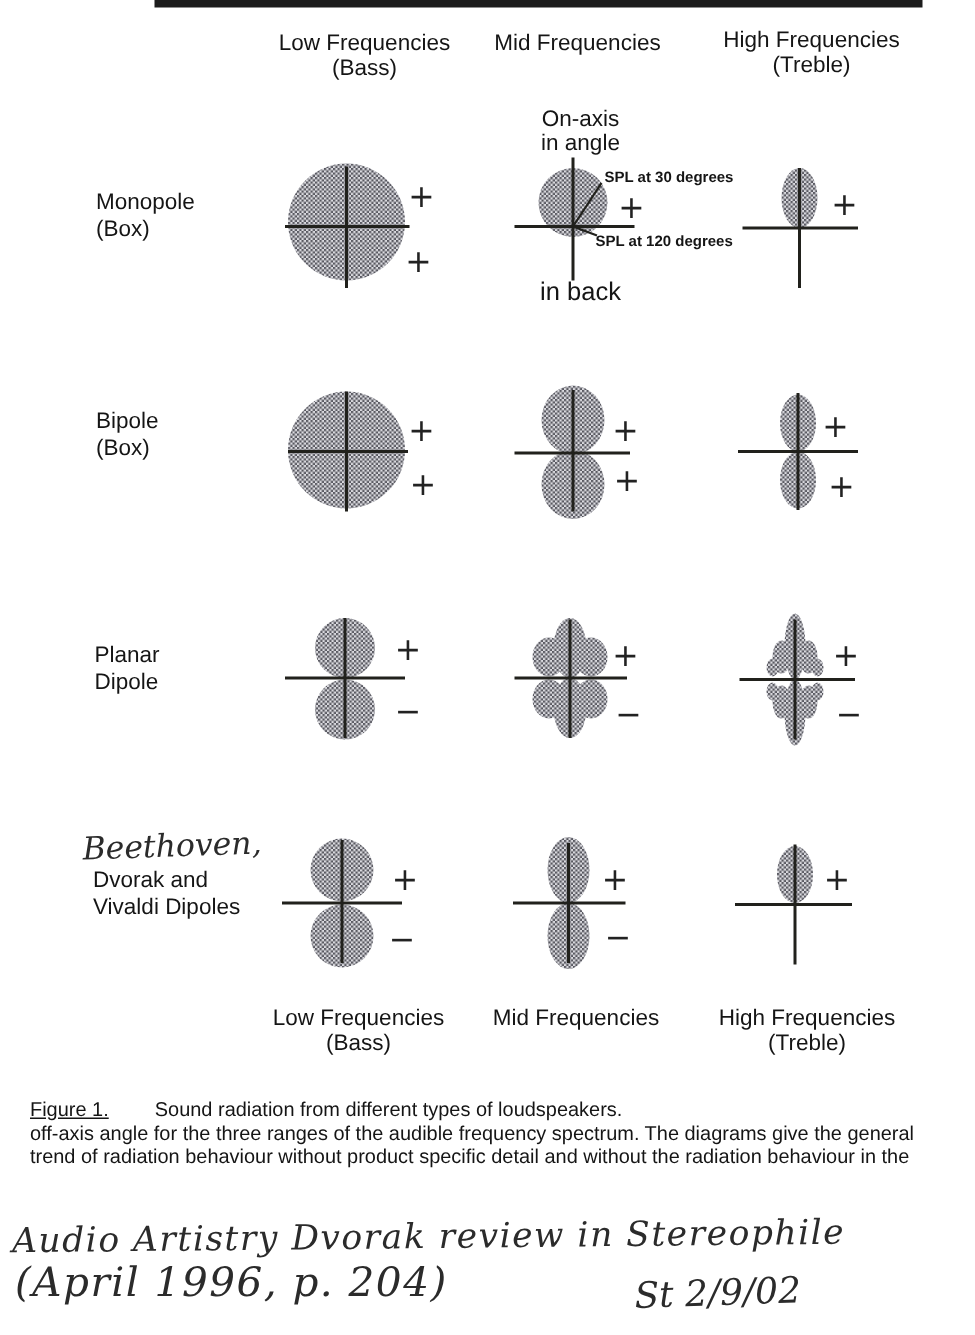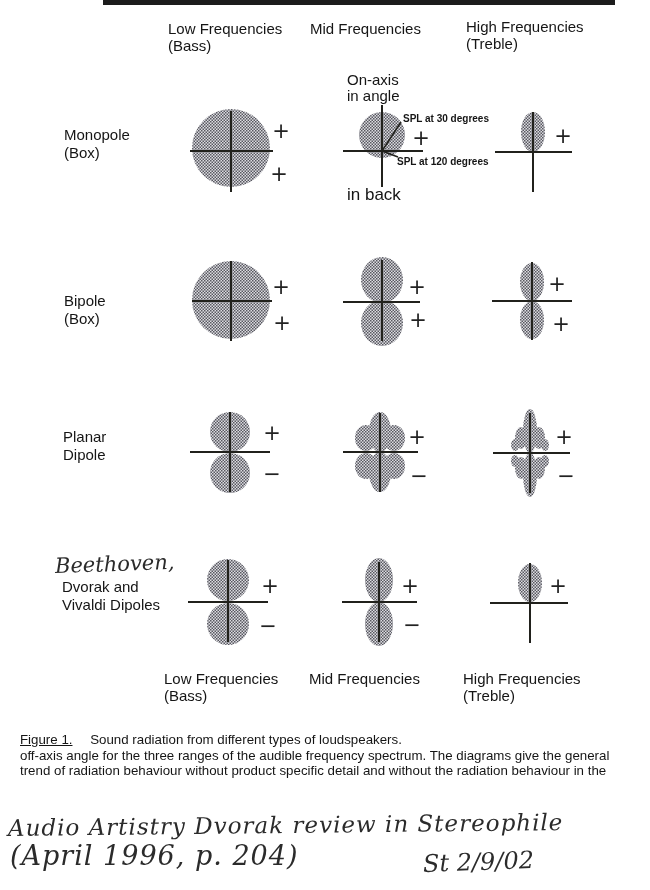--- a/index.html
+++ b/index.html
@@ -1,21 +1,21 @@
 <!DOCTYPE html>
 <html><head>
 <meta charset="utf-8">
 <style>
   html,body { margin:0; padding:0; }
   body {
     width:650px; height:890px; position:relative; background:#ffffff;
     font-family:"Liberation Sans", sans-serif; color:#151515; overflow:hidden;
   }
   .abs { position:absolute; }
-  .ctr { }
+  .ctr { text-align:center; }
   .hdr { font-size:15px; line-height:17px; letter-spacing:0; }
   .rowlabel { font-size:15px; line-height:18px; }
   svg.diagram { overflow:visible; }
   svg.diagram line { stroke:#21211c; stroke-width:2; }
   svg.diagram line.thin { stroke-width:1.5; }
   .sign {
     position:absolute; width:22px; height:22px; text-align:center;
     font-size:21px; line-height:22px; color:#222; font-family:"DejaVu Sans", sans-serif;
   }
   .smallnote { font-size:10px; font-weight:700; white-space:nowrap; }
@@ -49,21 +49,21 @@
 </div>
 <div class="abs hdr ctr" style="left:466px;top:18px;width:150px">
   <div>High Frequencies</div>
   <div>(Treble)</div>
 </div>
 
 <div class="abs rowlabel" style="left:64px;top:126px">
   <div>Monopole</div>
   <div>(Box)</div>
 </div>
-<div class="abs rowlabel" style="left:64px;top:292px">
+<div class="abs rowlabel" style="left:64px;top:272px">
   <div>Bipole</div>
   <div>(Box)</div>
 </div>
 <div class="abs rowlabel" style="left:63px;top:428px">
   <div>Planar</div>
   <div>Dipole</div>
 </div>
 <div class="abs hand" style="left:55px;top:552px;font-size:21px;transform:rotate(-2deg)">Beethoven,</div>
 <div class="abs rowlabel" style="left:62px;top:578px">
   <div>Dvorak and</div>
@@ -194,21 +194,21 @@
 </div>
 <div class="abs hdr ctr" style="left:309px;top:670px;width:150px">
   <div>Mid Frequencies</div>
 </div>
 <div class="abs hdr ctr" style="left:463px;top:670px;width:150px">
   <div>High Frequencies</div>
   <div>(Treble)</div>
 </div>
 
 <div class="abs caption" style="left:20px;top:732px">
-  <span style="text-decoration:underline;margin-right:14px">Figure 1.</span>
+  <span style="text-decoration:underline;margin-right:27px">Figure 1.</span>
   <span>Sound radiation from different types of loudspeakers.</span>
 </div>
 <div class="abs caption" style="left:20px;top:748px">
   <div>off-axis angle for the three ranges of the audible frequency spectrum. The diagrams give the general</div>
   <div>trend of radiation behaviour without product specific detail and without the radiation behaviour in the</div>
 </div>
 
 <div class="abs hand" style="left:8px;top:812px;font-size:23px;letter-spacing:1px;transform:rotate(-0.6deg)">Audio Artistry Dvorak review in Stereophile</div>
 <div class="abs hand" style="left:10px;top:840px;font-size:27px;letter-spacing:1px">(April 1996, p. 204)</div>
 <div class="abs hand" style="left:423px;top:848px;font-size:24px;transform:rotate(-2deg)">St 2/9/02</div>

